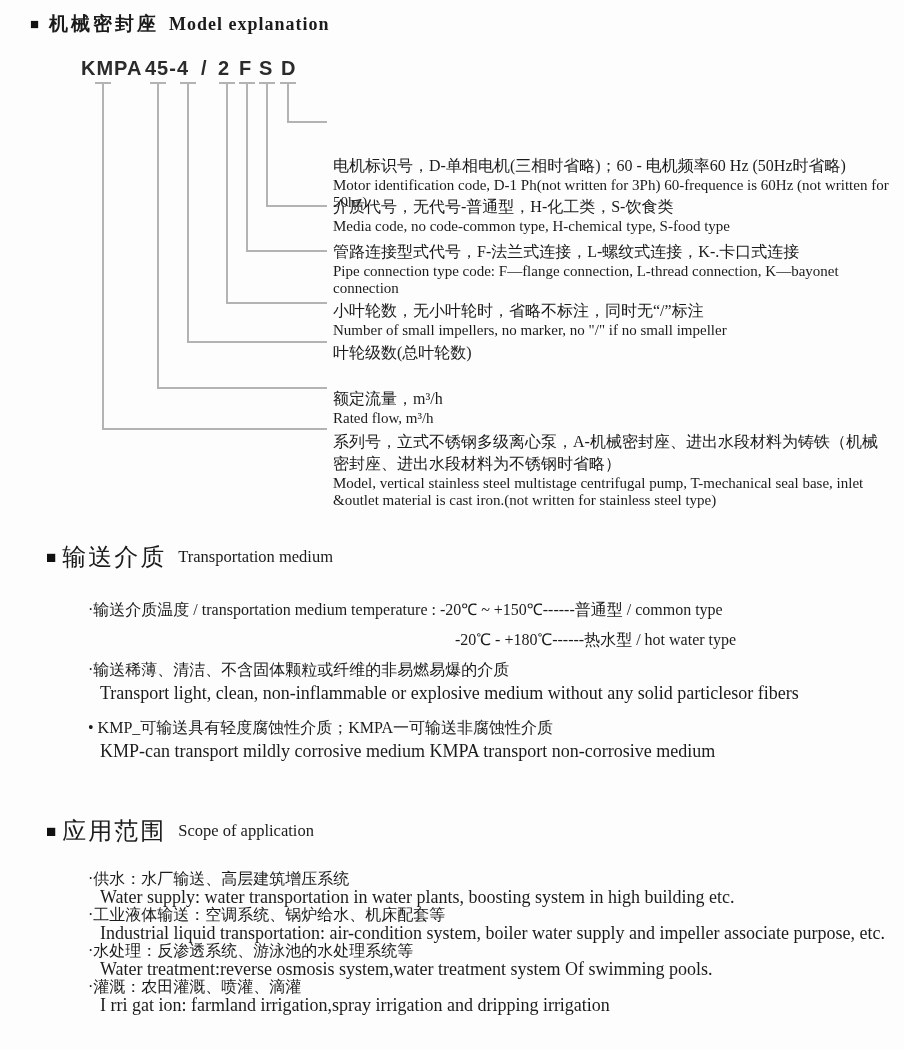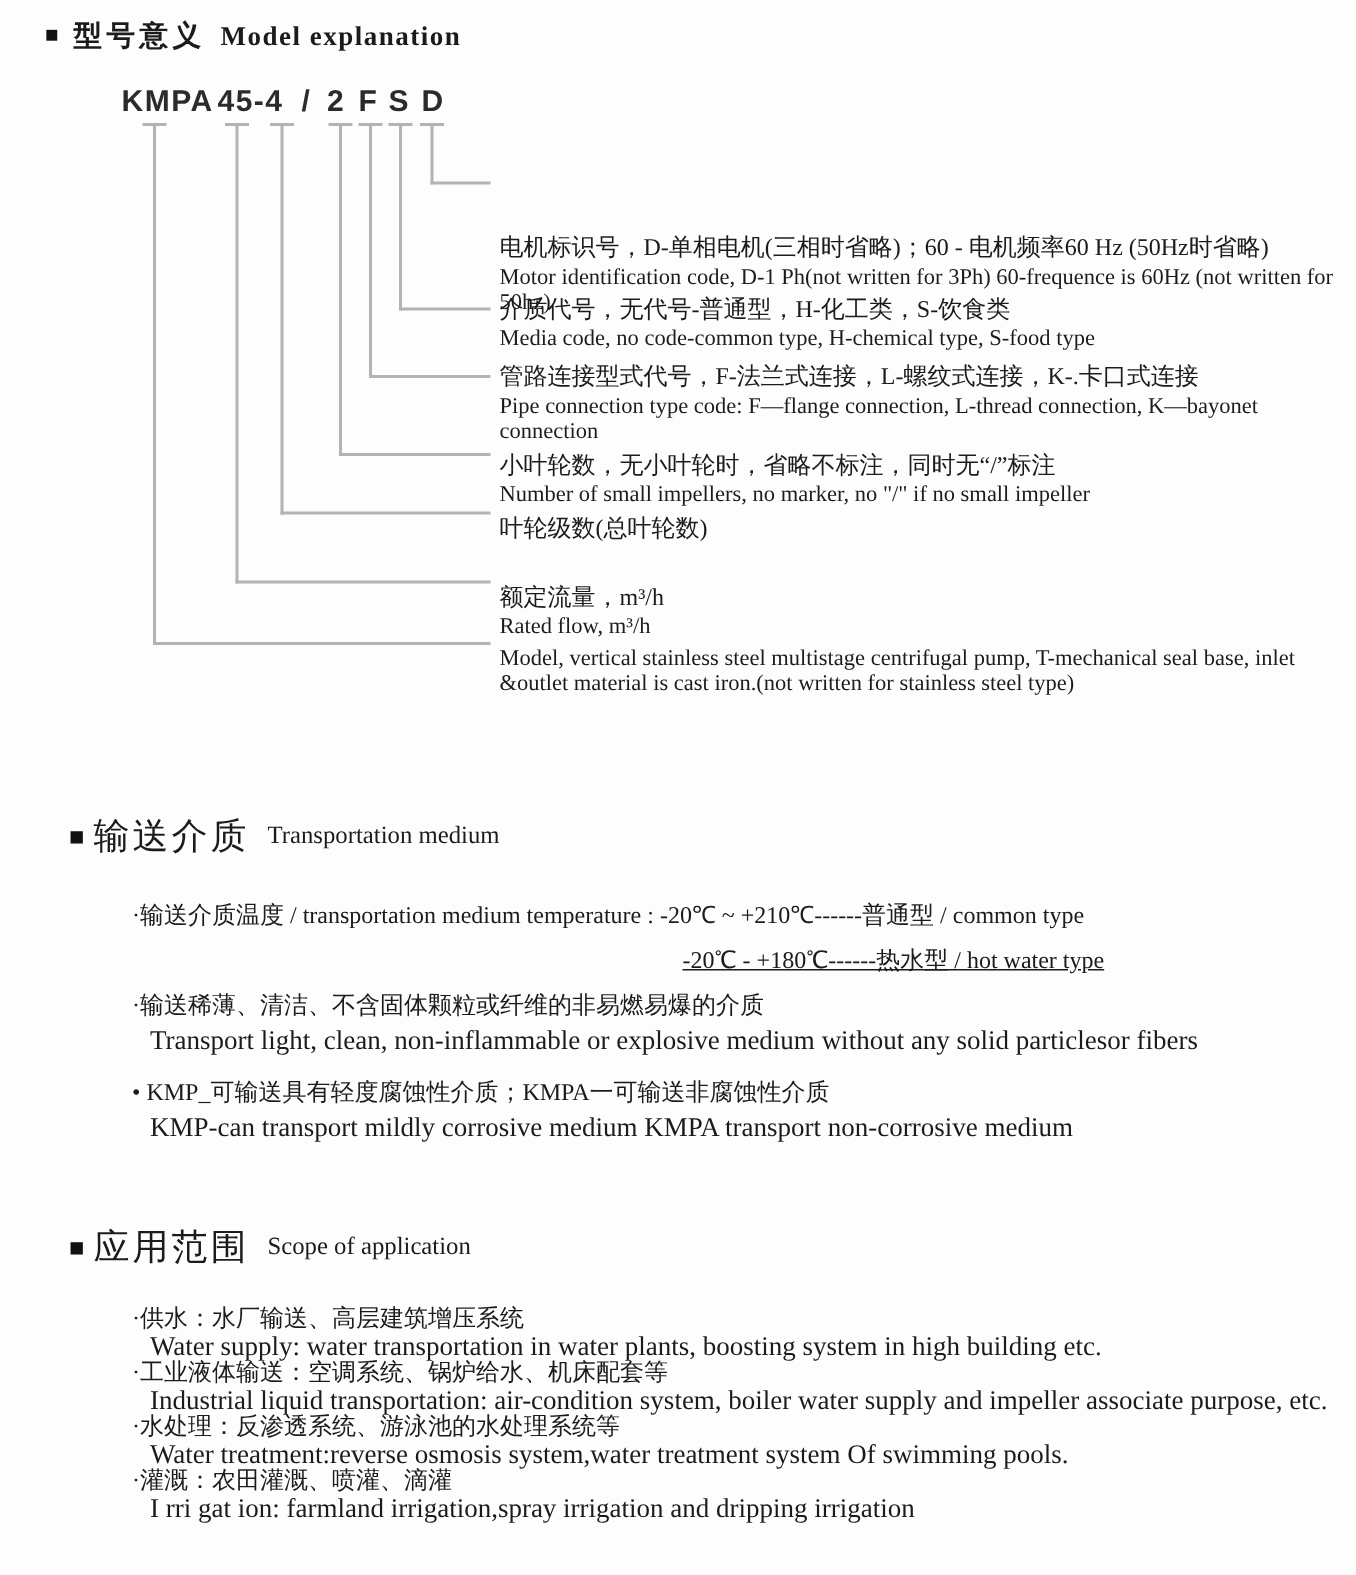--- a/index.html
+++ b/index.html
@@ -44,21 +44,21 @@
   .zh16 { font-size:16px; }
   .en15 { font-size:18px; }
 </style>
 </head>
 <body>
 
 <div class="page">
 
   <div class="abs h1">
     <span class="marker">■</span>
-    <span class="zh">型号意义</span>
+    <span class="zh">机械密封座</span>
     <span class="en">Model explanation</span>
   </div>
 
   <span class="code-part" style="left:81px;">KMPA</span>
   <span class="code-part" style="left:145px;">45-4</span>
   <span class="code-part" style="left:201px;">/</span>
   <span class="code-part" style="left:218px;">2</span>
   <span class="code-part" style="left:239px;">F</span>
   <span class="code-part" style="left:259px;">S</span>
   <span class="code-part" style="left:281px;">D</span>
@@ -104,31 +104,32 @@
     <div class="en">Number of small impellers, no marker, no "/" if no small impeller</div>
   </div>
   <div class="exp" style="top:342px;">
     <div class="zh">叶轮级数(总叶轮数)</div>
   </div>
   <div class="exp" style="top:388px;">
     <div class="zh">额定流量，m³/h</div>
     <div class="en">Rated flow, m³/h</div>
   </div>
   <div class="exp" style="top:431px;">
+    <div class="zh">系列号，立式不锈钢多级离心泵，A-机械密封座、进出水段材料为铸铁（机械密封座、进出水段材料为不锈钢时省略）</div>
     <div class="en">Model, vertical stainless steel multistage centrifugal pump, T-mechanical seal base, inlet &amp;outlet material is cast iron.(not written for stainless steel type)</div>
   </div>
 
   <div class="abs h2" style="left:46px;top:541px;">
     <span class="marker">■</span>
     <span class="zh">输送介质</span>
     <span class="en">Transportation medium</span>
   </div>
 
-  <div class="tline zh16" style="left:88px;top:598px;">·输送介质温度 / transportation medium temperature : -20℃ ~ +210℃------普通型 / common type</div>
-  <div class="tline zh16" style="left:455px;top:630px;text-decoration:underline;">-20℃ - +180℃------热水型 / hot water type</div>
+  <div class="tline zh16" style="left:88px;top:598px;">·输送介质温度 / transportation medium temperature : -20℃ ~ +150℃------普通型 / common type</div>
+  <div class="tline zh16" style="left:455px;top:630px;">-20℃ - +180℃------热水型 / hot water type</div>
 
   <div class="tline zh16" style="left:88px;top:660px;">·输送稀薄、清洁、不含固体颗粒或纤维的非易燃易爆的介质</div>
   <div class="tline en15" style="left:100px;top:683px;">Transport light, clean, non-inflammable or explosive medium without any solid particlesor fibers</div>
 
   <div class="tline zh16" style="left:88px;top:718px;">• KMP_可输送具有轻度腐蚀性介质；KMPA一可输送非腐蚀性介质</div>
   <div class="tline en15" style="left:100px;top:741px;">KMP-can transport mildly corrosive medium KMPA transport non-corrosive medium</div>
 
   <div class="abs h2" style="left:46px;top:815px;">
     <span class="marker">■</span>
     <span class="zh">应用范围</span>

